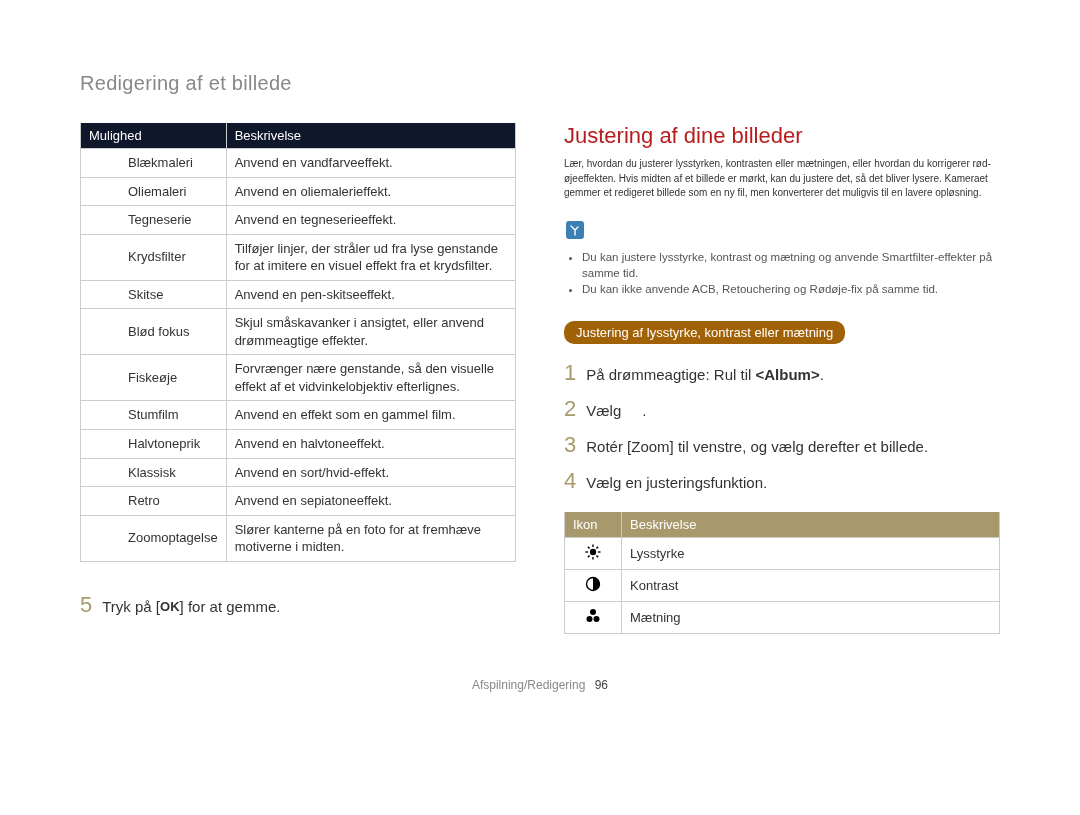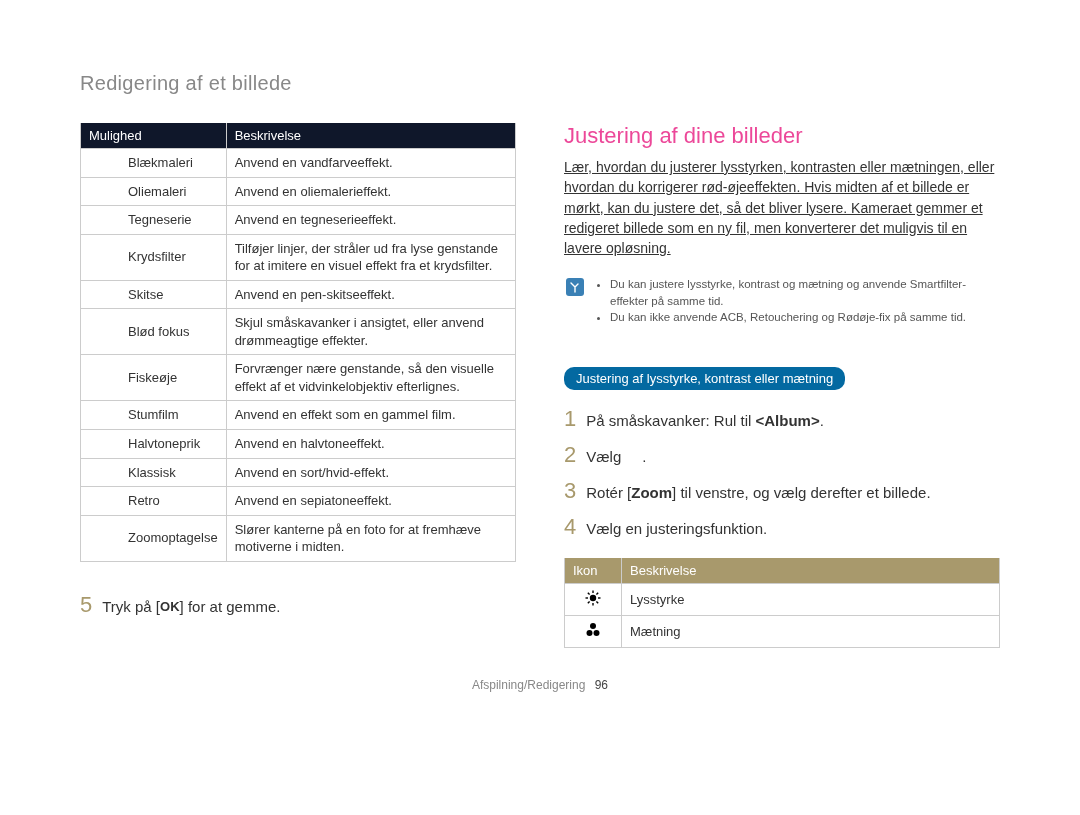--- a/index.html
+++ b/index.html
@@ -76,36 +76,36 @@
   }
   .ok-glyph {
     display: inline-block;
     font-weight: bold;
     font-size: 13px;
     vertical-align: 1px;
   }
   
   .section-heading {
     font-size: 22px;
-    color: #ec4899;
+    color: #b91c1c;
     font-weight: 400;
     margin: 0 0 8px 0;
   }
   .body-text {
-    font-size: 14px;
+    font-size: 10px;
     color: #333;
     line-height: 1.45;
     margin: 0 0 14px 0;
-    text-decoration: underline;
   }
   .note-box {
     display: flex;
     gap: 10px;
     padding: 4px 6px 4px 2px;
-    margin-bottom: 38px;
+    margin-bottom: 20px;
+    flex-direction: column;
   }
   .note-icon {
     flex: none;
     width: 18px;
     height: 18px;
     border-radius: 3px;
     background: #3a80b5;
     color: #fff;
     font-size: 11px;
     display: flex;
@@ -116,35 +116,35 @@
   .note-list {
     list-style: disc;
     padding-left: 16px;
     margin: 0;
     font-size: 11.5px;
     color: #555;
     line-height: 1.4;
   }
   .subheading-pill {
     display: inline-block;
-    background: #0369a1;
+    background: #a16207;
     color: #fff;
     border-radius: 10px;
     padding: 4px 12px;
     font-size: 13px;
     margin-bottom: 16px;
   }
   .steps {
     margin-bottom: 18px;
   }
   .steps .step-line {
     margin-top: 10px;
   }
   .steps .step-line:first-child { margin-top: 0; }
-  .zoom-bracket { font-weight: bold; text-align: right; }
+  .zoom-bracket { font-weight: normal; text-align: right; }
   table.icon-table {
     border-collapse: collapse;
     width: 100%;
     font-size: 13px;
     padding-left: 10px;
   }
   table.icon-table th {
     background: #a8996c;
     color: #fff;
     font-weight: 400;
@@ -266,21 +266,21 @@
             <li>Du kan ikke anvende ACB, Retouchering og Rødøje-fix på samme tid.</li>
           </ul>
       </div>
 
       <div class="subheading-pill">Justering af lysstyrke, kontrast eller mætning</div>
 
       <div class="steps">
         <div class="step-line">
           <span class="step-num">1</span>
           <span class="step-text">
-            <span>På småskavanker: Rul til </span><b>&lt;Album&gt;</b><span>.</span>
+            <span>På drømmeagtige: Rul til </span><b>&lt;Album&gt;</b><span>.</span>
           </span>
         </div>
         <div class="step-line">
           <span class="step-num">2</span>
           <span class="step-text">
             <span>Vælg</span>&nbsp;&nbsp;&nbsp;&nbsp;&nbsp;<span>.</span>
           </span>
         </div>
         <div class="step-line">
           <span class="step-num">3</span>
@@ -313,20 +313,27 @@
                     <line x1="2.8" y1="2.8" x2="4.6" y2="4.6"></line>
                     <line x1="11.4" y1="11.4" x2="13.2" y2="13.2"></line>
                     <line x1="2.8" y1="13.2" x2="4.6" y2="11.4"></line>
                     <line x1="11.4" y1="4.6" x2="13.2" y2="2.8"></line>
                   </g>
                 </svg></td>
               <td>Lysstyrke</td>
             </tr>
             <tr>
               <td class="icon-cell"><svg width="16" height="16" viewBox="0 0 16 16">
+                  <circle cx="8" cy="8" r="6.5" fill="none" stroke="#000" stroke-width="1.4"></circle>
+                  <path d="M8 1.5 A6.5 6.5 0 0 1 8 14.5 Z" fill="#000"></path>
+                </svg></td>
+              <td>Kontrast</td>
+            </tr>
+            <tr>
+              <td class="icon-cell"><svg width="16" height="16" viewBox="0 0 16 16">
                   <circle cx="8" cy="4" r="3" fill="#000"></circle>
                   <circle cx="4.5" cy="11" r="3" fill="#000"></circle>
                   <circle cx="11.5" cy="11" r="3" fill="#000"></circle>
                 </svg></td>
               <td>Mætning</td>
             </tr>
           </tbody>
       </table>
     </div>
   </div>

